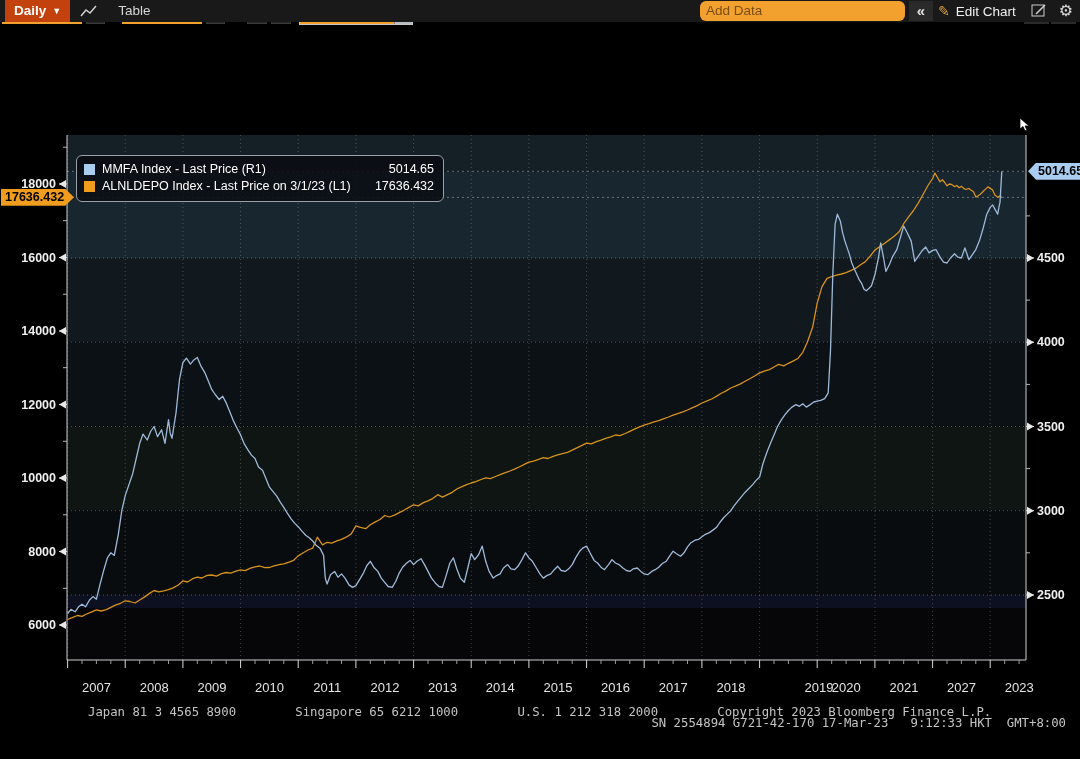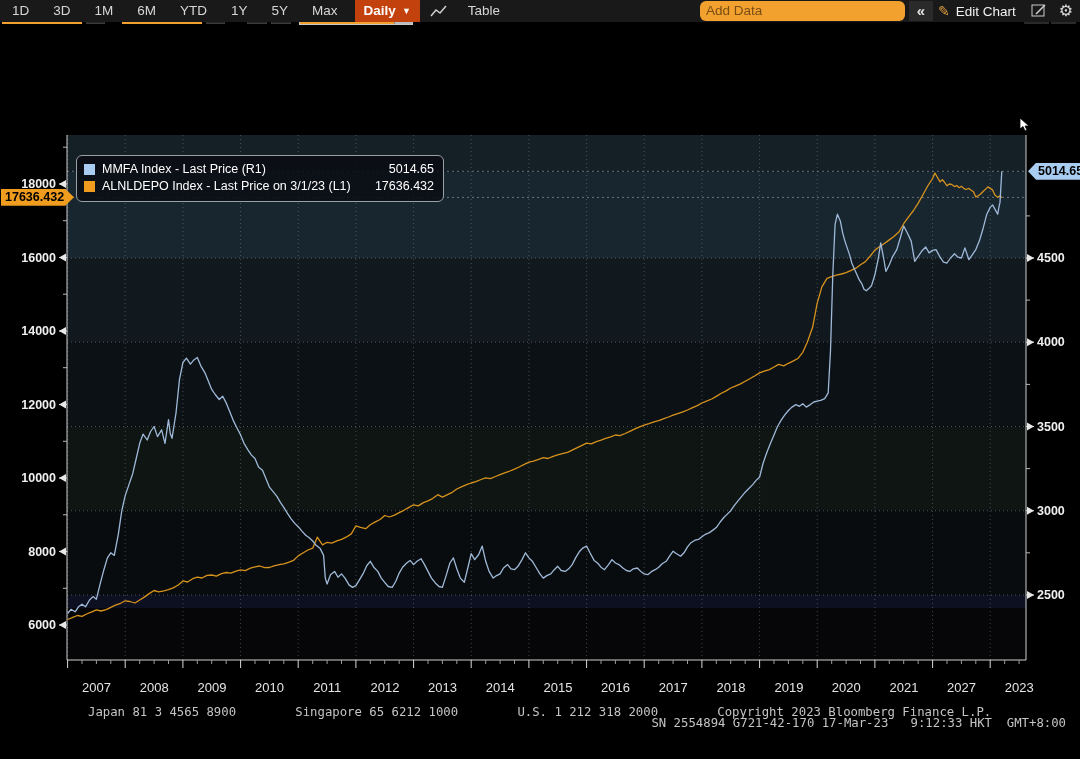--- a/index.html
+++ b/index.html
@@ -280,30 +280,20 @@
       <div class="urbtn">
           <span>↺</span>
         </div>
       <div class="urbtn dim">
           <span>↻</span>
         </div>
     </div>
   </div>
 
   <div class="r3">
-    <div id="range-tabs" style="display:flex">
-        <span class="tab">1D</span>
-        <span class="tab">3D</span>
-        <span class="tab">1M</span>
-        <span class="tab">6M</span>
-        <span class="tab">YTD</span>
-        <span class="tab">1Y</span>
-        <span class="tab">5Y</span>
-        <span class="tab">Max</span>
-      </div>
     <div class="daily">
       <span>Daily</span>
         <span class="caret">▼</span>
     </div>
     <div class="cticon">
       <svg width="18" height="14" viewBox="0 0 18 14">
           <polyline points="1,12 6,6 10,9 16,2" fill="none" stroke="#d0d0d0" stroke-width="1.5"></polyline>
         </svg>
     </div>
     <div class="table-tab">Table</div>
@@ -344,21 +334,21 @@
       <span class="yr" style="left: 189.91px;">2009</span>
       <span class="yr" style="left: 247.577px;">2010</span>
       <span class="yr" style="left: 305.244px;">2011</span>
       <span class="yr" style="left: 362.911px;">2012</span>
       <span class="yr" style="left: 420.578px;">2013</span>
       <span class="yr" style="left: 478.245px;">2014</span>
       <span class="yr" style="left: 535.912px;">2015</span>
       <span class="yr" style="left: 593.578px;">2016</span>
       <span class="yr" style="left: 651.245px;">2017</span>
       <span class="yr" style="left: 708.912px;">2018</span>
-      <span class="yr" style="left: 767px;">2019</span>
+      <span class="yr" style="left: 797px;">2019</span>
       <span class="yr" style="left: 824.246px;">2020</span>
       <span class="yr" style="left: 881.913px;">2021</span>
       <span class="yr" style="left: 939.58px;">2027</span>
       <span class="yr" style="left: 997.247px;">2023</span>
     </div>
 
   <div class="foot f2">Japan 81 3 4565 8900        Singapore 65 6212 1000        U.S. 1 212 318 2000        Copyright 2023 Bloomberg Finance L.P.</div>
   <div class="foot f3">SN 2554894 G721-42-170 17-Mar-23   9:12:33 HKT  GMT+8:00</div>
 
   <div class="cursor">

